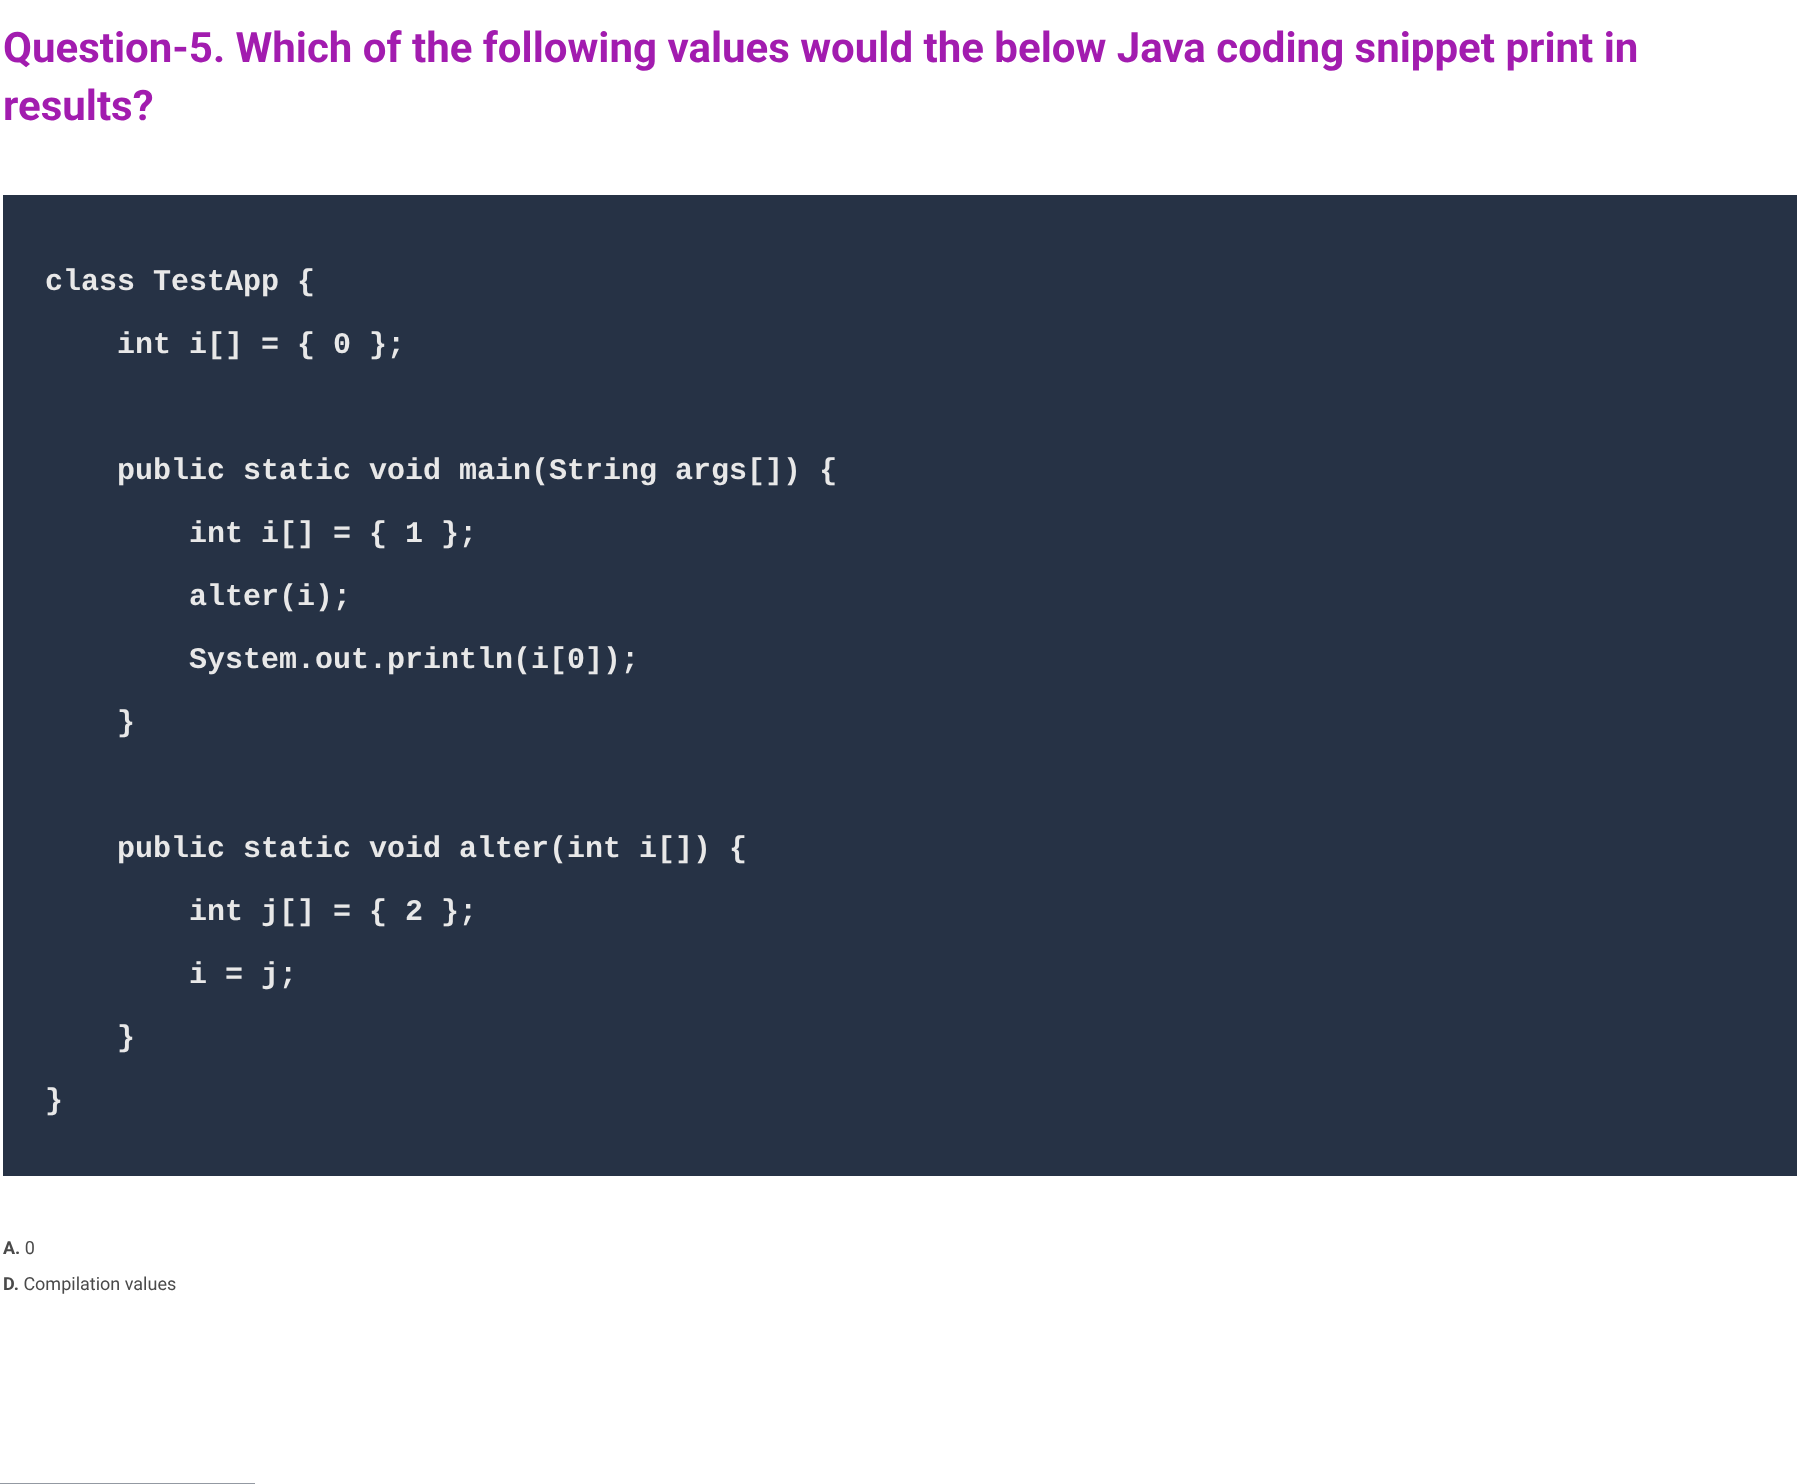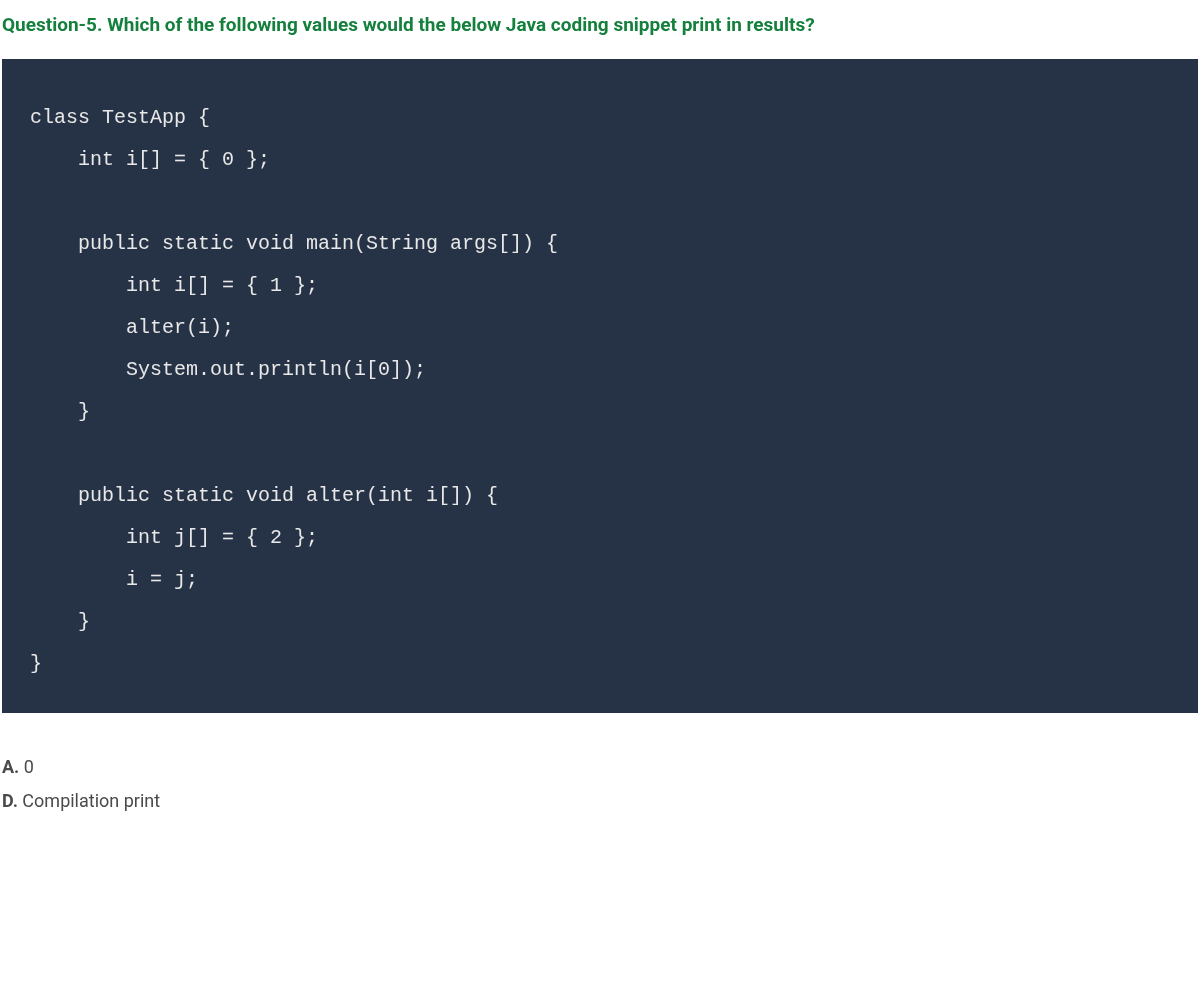--- a/index.html
+++ b/index.html
@@ -8,42 +8,43 @@
   box-sizing: border-box;
 }
 body {
   font-family: -apple-system, BlinkMacSystemFont, "Segoe UI", Roboto, Helvetica, Arial, sans-serif;
   background: #ffffff;
   color: #4a4a4a;
   padding: 0;
   width: 1200px;
 }
 .question-title {
-  font-size: 19px;
+  font-size: 28px;
   font-weight: 700;
-  color: #15803d;
+  color: #a21caf;
   line-height: 1.4;
   padding: 12px 2px 0 2px;
-  margin-bottom: 20px;
+  margin-bottom: 40px;
 }
 .code-block {
   background: #263245;
   color: #e8e8e8;
   font-family: "Courier New", Courier, monospace;
   font-size: 20px;
   line-height: 2.1;
   padding: 38px 40px 28px 28px;
   white-space: pre;
   margin: 0 2px 38px 2px;
+  font-weight: bold;
 }
 .options {
   padding: 0 2px;
 }
 .option {
-  font-size: 18px;
+  font-size: 12px;
   color: #4a4a4a;
   line-height: 1.8;
   margin-bottom: 2px;
 }
 .option-letter {
   font-weight: 700;
 }
 </style>
 </head>
 <body>
@@ -60,14 +61,14 @@
     }
 
     public static void alter(int i[]) {
         int j[] = { 2 };
         i = j;
     }
 }</div>
 
 <div class="options" id="options">
     <div class="option"><span class="option-letter">A.</span><span> 0</span></div>
-    <div class="option"><span class="option-letter">D.</span><span> Compilation print</span></div>
+    <div class="option"><span class="option-letter">D.</span><span> Compilation values</span></div>
   </div>
 
 </body></html>

